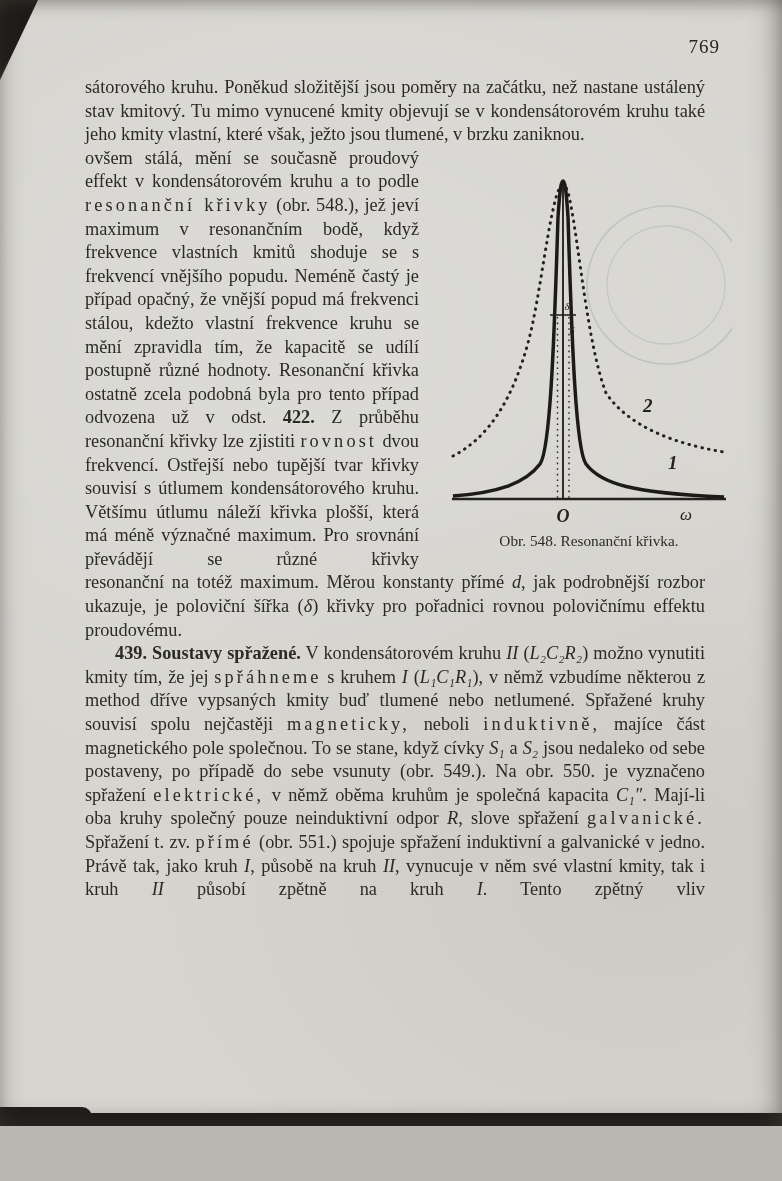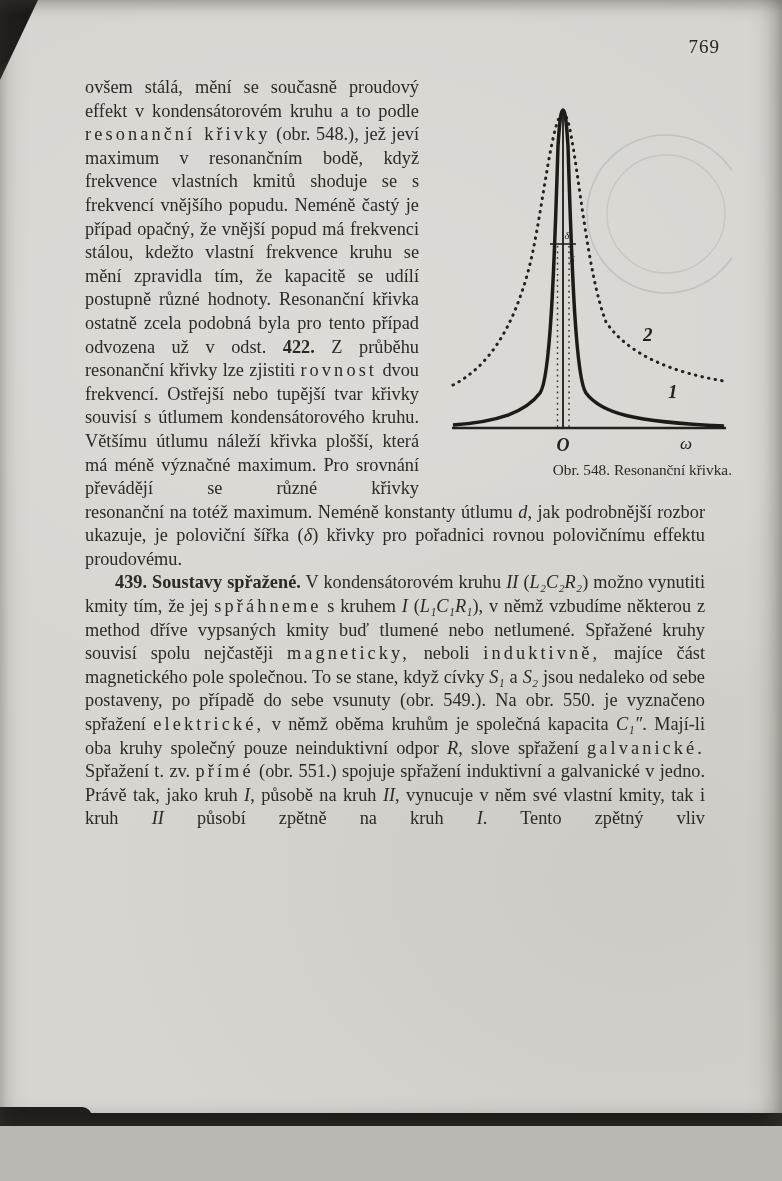--- a/index.html
+++ b/index.html
@@ -64,21 +64,21 @@
     flex: 0 0 286px;
     width: 286px;
     margin: 20px 0 0 0;
     text-align: center;
   }
   .figure svg { display: block; }
   .figure figcaption {
     margin-top: 2px;
     font-size: 15.3px;
     line-height: 19px;
-    text-align: right;
+    text-align: center;
     text-indent: 0;
     color: #2b2a24;
   }
   .p-after-figure { margin-top: 2px; }
   .p-section { margin-top: 22px; font-family: Liberation Serif, serif; }
   
   .i  { font-style: italic; }
   .b  { font-weight: bold; }
   .sp { letter-spacing: 0.17em; }
   
@@ -112,20 +112,21 @@
 </style>
 </head>
 <body>
 
 <div class="page">
 
   <div class="page-number">769</div>
 
   <div class="content">
 
+    <p><span>sátorového kruhu. Poněkud složitější jsou poměry na začátku, než nastane ustálený stav kmitový. Tu mimo vynucené kmity objevují se v kondensátorovém kruhu také jeho kmity vlastní, které však, ježto jsou tlumené, v brzku zaniknou.</span></p>
 
 
     <div class="row">
       <div class="col-text">
         <p class="justify-last"><span>ovšem stálá, mění se současně proudový effekt v kondensátorovém kruhu a to podle </span><span class="sp">resonanční křivky</span><span> (obr. 548.), jež jeví maximum v resonančním bodě, když frekvence vlastních kmitů shoduje se s frekvencí vnějšího popudu. Neméně častý je případ opačný, že vnější popud má frekvenci stálou, kdežto vlastní frekvence kruhu se mění zpravidla tím, že kapacitě se udílí postupně různé hodnoty. Resonanční křivka ostatně zcela podobná byla pro tento případ odvozena už v odst. </span><span class="b">422.</span><span> Z průběhu resonanční křivky lze zjistiti </span><span class="sp">rovnost</span><span> dvou frekvencí. Ostřejší nebo tupější tvar křivky souvisí s útlumem kondensátorového kruhu. Většímu útlumu náleží křivka plošší, která má méně význačné maximum. Pro srovnání převádějí se různé křivky</span></p>
       </div>
 
       <figure class="figure" style="margin:20px 0 0 0;">
         <svg width="286" height="362" viewBox="0 0 286 362" xmlns="http://www.w3.org/2000/svg">
 
@@ -150,21 +151,21 @@
           <text x="197" y="245" font-size="19" class="svg-it svg-bd">2</text>
           <text x="222" y="302" font-size="19" class="svg-it svg-bd">1</text>
 
           <text x="117" y="355" font-size="18" text-anchor="middle" class="svg-bd svg-it">O</text>
           <text x="240" y="353" font-size="17" text-anchor="middle" class="svg-it">ω</text>
         </svg>
         <figcaption>Obr. 548. Resonanční křivka.</figcaption>
       </figure>
     </div>
 
-    <p class="p-after-figure"><span>resonanční na totéž maximum. Neméně konstanty útlumu </span><span class="i">d</span><span>, jak podrobnější rozbor ukazuje, je poloviční šířka (</span><span class="i">δ</span><span>) křivky pro pořadnici rovnou polovičnímu effektu proudovému.</span></p>
+    <p class="p-after-figure"><span>resonanční na totéž maximum. Měrou konstanty přímé </span><span class="i">d</span><span>, jak podrobnější rozbor ukazuje, je poloviční šířka (</span><span class="i">δ</span><span>) křivky pro pořadnici rovnou polovičnímu effektu proudovému.</span></p>
 
     <p class="p-section p-indent-sm justify-last"><span class="b">439. Soustavy spřažené.</span><span> V kondensátorovém kruhu </span><span class="i">II</span><span> (</span><span class="i">L₂C₂R₂</span><span>) možno vynutiti kmity tím, že jej </span><span class="sp">spřáhneme</span><span> s kruhem </span><span class="i">I</span><span> (</span><span class="i">L₁C₁R₁</span><span>), v němž vzbudíme některou z method dříve vypsaných kmity buď tlumené nebo netlumené. Spřažené kruhy souvisí spolu nejčastěji </span><span class="sp">magneticky,</span><span> neboli </span><span class="sp">induktivně,</span><span> majíce část magnetického pole společnou. To se stane, když cívky </span><span class="i">S₁</span><span> a </span><span class="i">S₂</span><span> jsou nedaleko od sebe postaveny, po případě do sebe vsunuty (obr. 549.). Na obr. 550. je vyznačeno spřažení </span><span class="sp">elektrické,</span><span> v němž oběma kruhům je společná kapacita </span><span class="i">C₁″</span><span>. Mají-li oba kruhy společný pouze neinduktivní odpor </span><span class="i">R</span><span>, slove spřažení </span><span class="sp">galvanické.</span><span> Spřažení t. zv. </span><span class="sp">přímé</span><span> (obr. 551.) spojuje spřažení induktivní a galvanické v jedno. Právě tak, jako kruh </span><span class="i">I</span><span>, působě na kruh </span><span class="i">II</span><span>, vynucuje v něm své vlastní kmity, tak i kruh </span><span class="i">II</span><span> působí zpětně na kruh </span><span class="i">I</span><span>. Tento zpětný vliv</span></p>
 
   </div>
 
   <div class="corner-tl"></div>
   <div class="edge-bottom"></div>
   <div class="edge-bottom-left"></div>
 
 </div>

